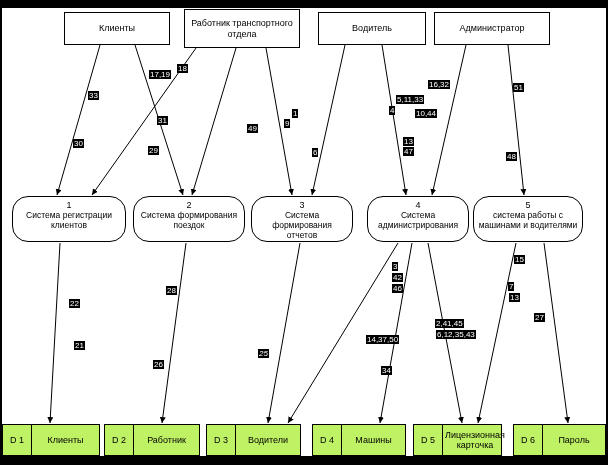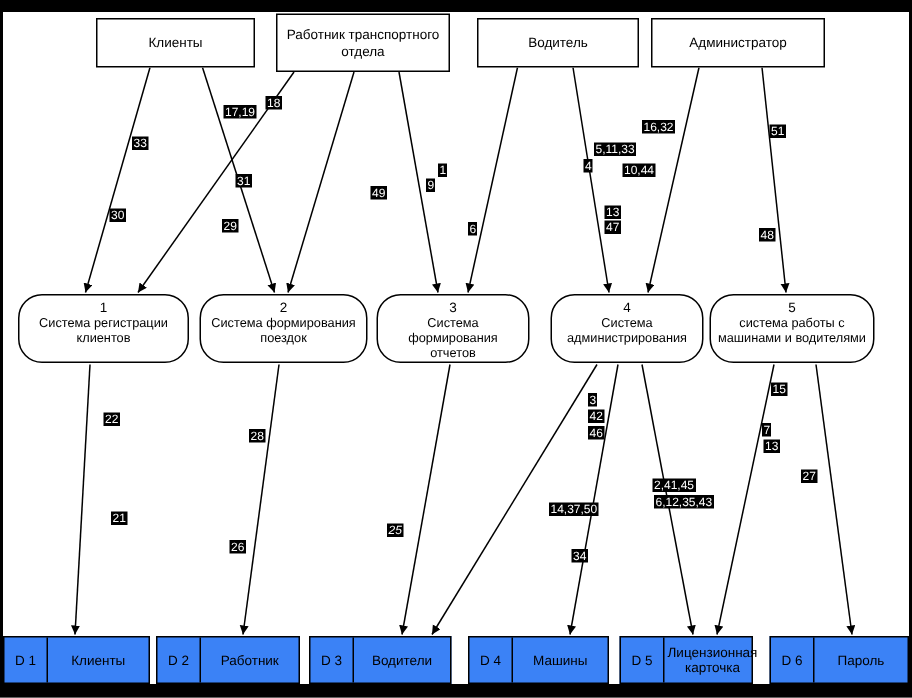--- a/index.html
+++ b/index.html
@@ -30,21 +30,21 @@
     position:absolute;
     background:#fff;border:1px solid #000;border-radius:16px;
     display:flex;flex-direction:column;align-items:center;justify-content:flex-start;
     text-align:center;font-size:8.5px;line-height:10px;color:#000;
     box-sizing:border-box;padding:3px 4px;
   }
   .process .pnum{display:block;font-size:9px;}
   .datastore{
     position:absolute;height:32px;
     display:flex;flex-direction:row;align-items:stretch;
-    border:1px solid #000;background:#3b82f6;box-sizing:border-box;
+    border:1px solid #000;background:#bef264;box-sizing:border-box;
   }
   .ds-id{
     width:28px;border-right:1px solid #000;
     display:flex;align-items:center;justify-content:center;
     font-size:9px;color:#000;flex:0 0 auto;
   }
   .ds-name{
     flex:1 1 auto;
     display:flex;align-items:center;justify-content:center;
     text-align:center;font-size:9px;line-height:10px;color:#000;padding:1px 2px;
@@ -161,21 +161,21 @@
       <span class="flow-label" style="left: 284px; top: 119px;">9</span>
       <span class="flow-label" style="left: 312px; top: 148px;">6</span>
       <span class="flow-label" style="left: 396px; top: 95px;">5,11,33</span>
       <span class="flow-label" style="left: 389px; top: 106px;">4</span>
       <span class="flow-label" style="left: 415px; top: 109px;">10,44</span>
       <span class="flow-label" style="left: 428px; top: 80px;">16,32</span>
       <span class="flow-label" style="left: 513px; top: 83px;">51</span>
       <span class="flow-label" style="left: 403px; top: 137px;">13</span>
       <span class="flow-label" style="left: 403px; top: 147px;">47</span>
       <span class="flow-label" style="left: 506px; top: 152px;">48</span>
-      <span class="flow-label" style="left: 69px; top: 275px;">22</span>
+      <span class="flow-label" style="left: 69px; top: 299px;">22</span>
       <span class="flow-label" style="left: 74px; top: 341px;">21</span>
       <span class="flow-label" style="left: 166px; top: 286px;">28</span>
       <span class="flow-label" style="left: 153px; top: 360px;">26</span>
       <span class="flow-label" style="left: 258px; top: 349px; font-style: italic;">25</span>
       <span class="flow-label" style="left: 392px; top: 262px;">3</span>
       <span class="flow-label" style="left: 392px; top: 273px;">42</span>
       <span class="flow-label" style="left: 392px; top: 284px;">46</span>
       <span class="flow-label" style="left: 407px; top: 319px; margin-left: 28px;">2,41,45</span>
       <span class="flow-label" style="left: 366px; top: 335px;">14,37,50</span>
       <span class="flow-label" style="left: 436px; top: 330px;">6,12,35,43</span>

